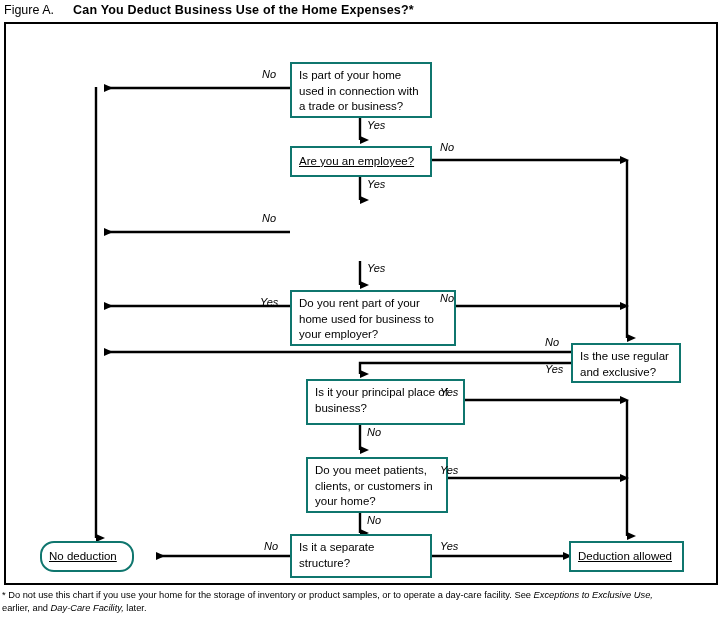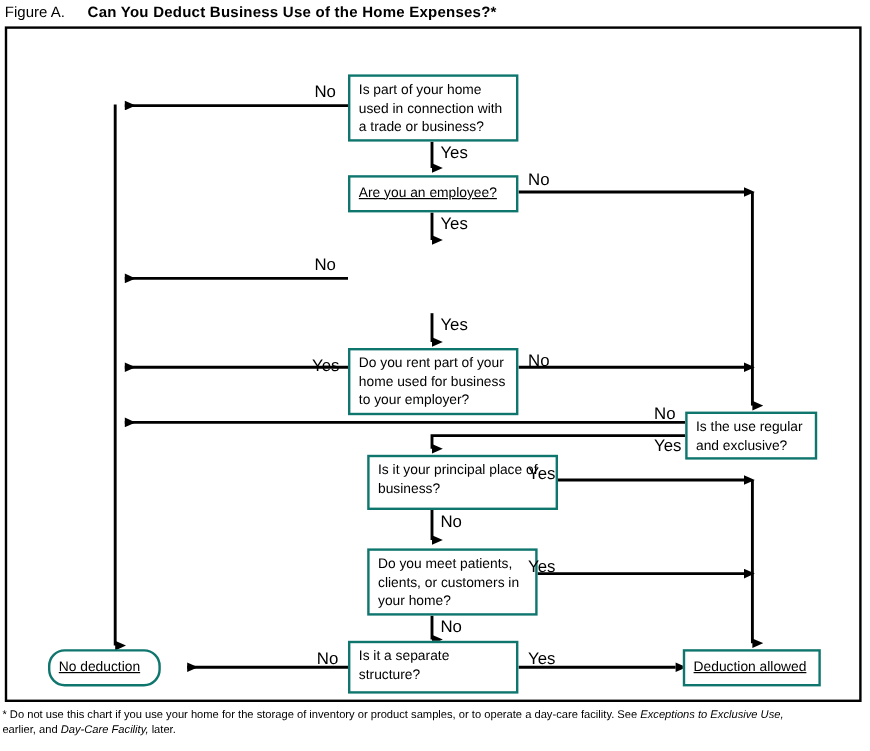--- a/index.html
+++ b/index.html
@@ -67,21 +67,22 @@
     text-align: left;
   }
   .node.center {
     display: flex;
     align-items: center;
   }
   .node.center > span { display: block; width: 100%; text-decoration: underline; }
   
   .elabel {
     position: absolute;
-    font-size: 14px;
+    font-size: 11px;
+    font-style: italic;
     font-family: "Liberation Sans", sans-serif;
     white-space: nowrap;
   }
   .start-here {
     position: absolute;
     font-size: 11.5px;
     font-style: italic;
     font-weight: bold;
     white-space: nowrap;
     margin-top: 35px;
@@ -169,21 +170,21 @@
 
   <div class="node" style="left:290px; top:62px; width:142px; height:56px;">
     <span>Is part of your home used in connection with a trade or business?</span>
   </div>
 
   <div class="node center" style="left:290px; top:146px; width:142px; height:31px;">
     <span>Are you an employee?</span>
   </div>
 
 
-  <div class="node" style="left:290px; top:290px; width:142px; height:56px;">
+  <div class="node" style="left:290px; top:290px; width:166px; height:56px;">
     <span>Do you rent part of your home used for business to your employer?</span>
   </div>
 
   <div class="node" style="left:571px; top:343px; width:110px; height:40px;">
     <span>Is the use regular and exclusive?</span>
   </div>
 
   <div class="node" style="left:290px; top:379px; width:159px; height:46px;margin-left:16px;">
     <span>Is it your principal place of business?</span>
   </div>

